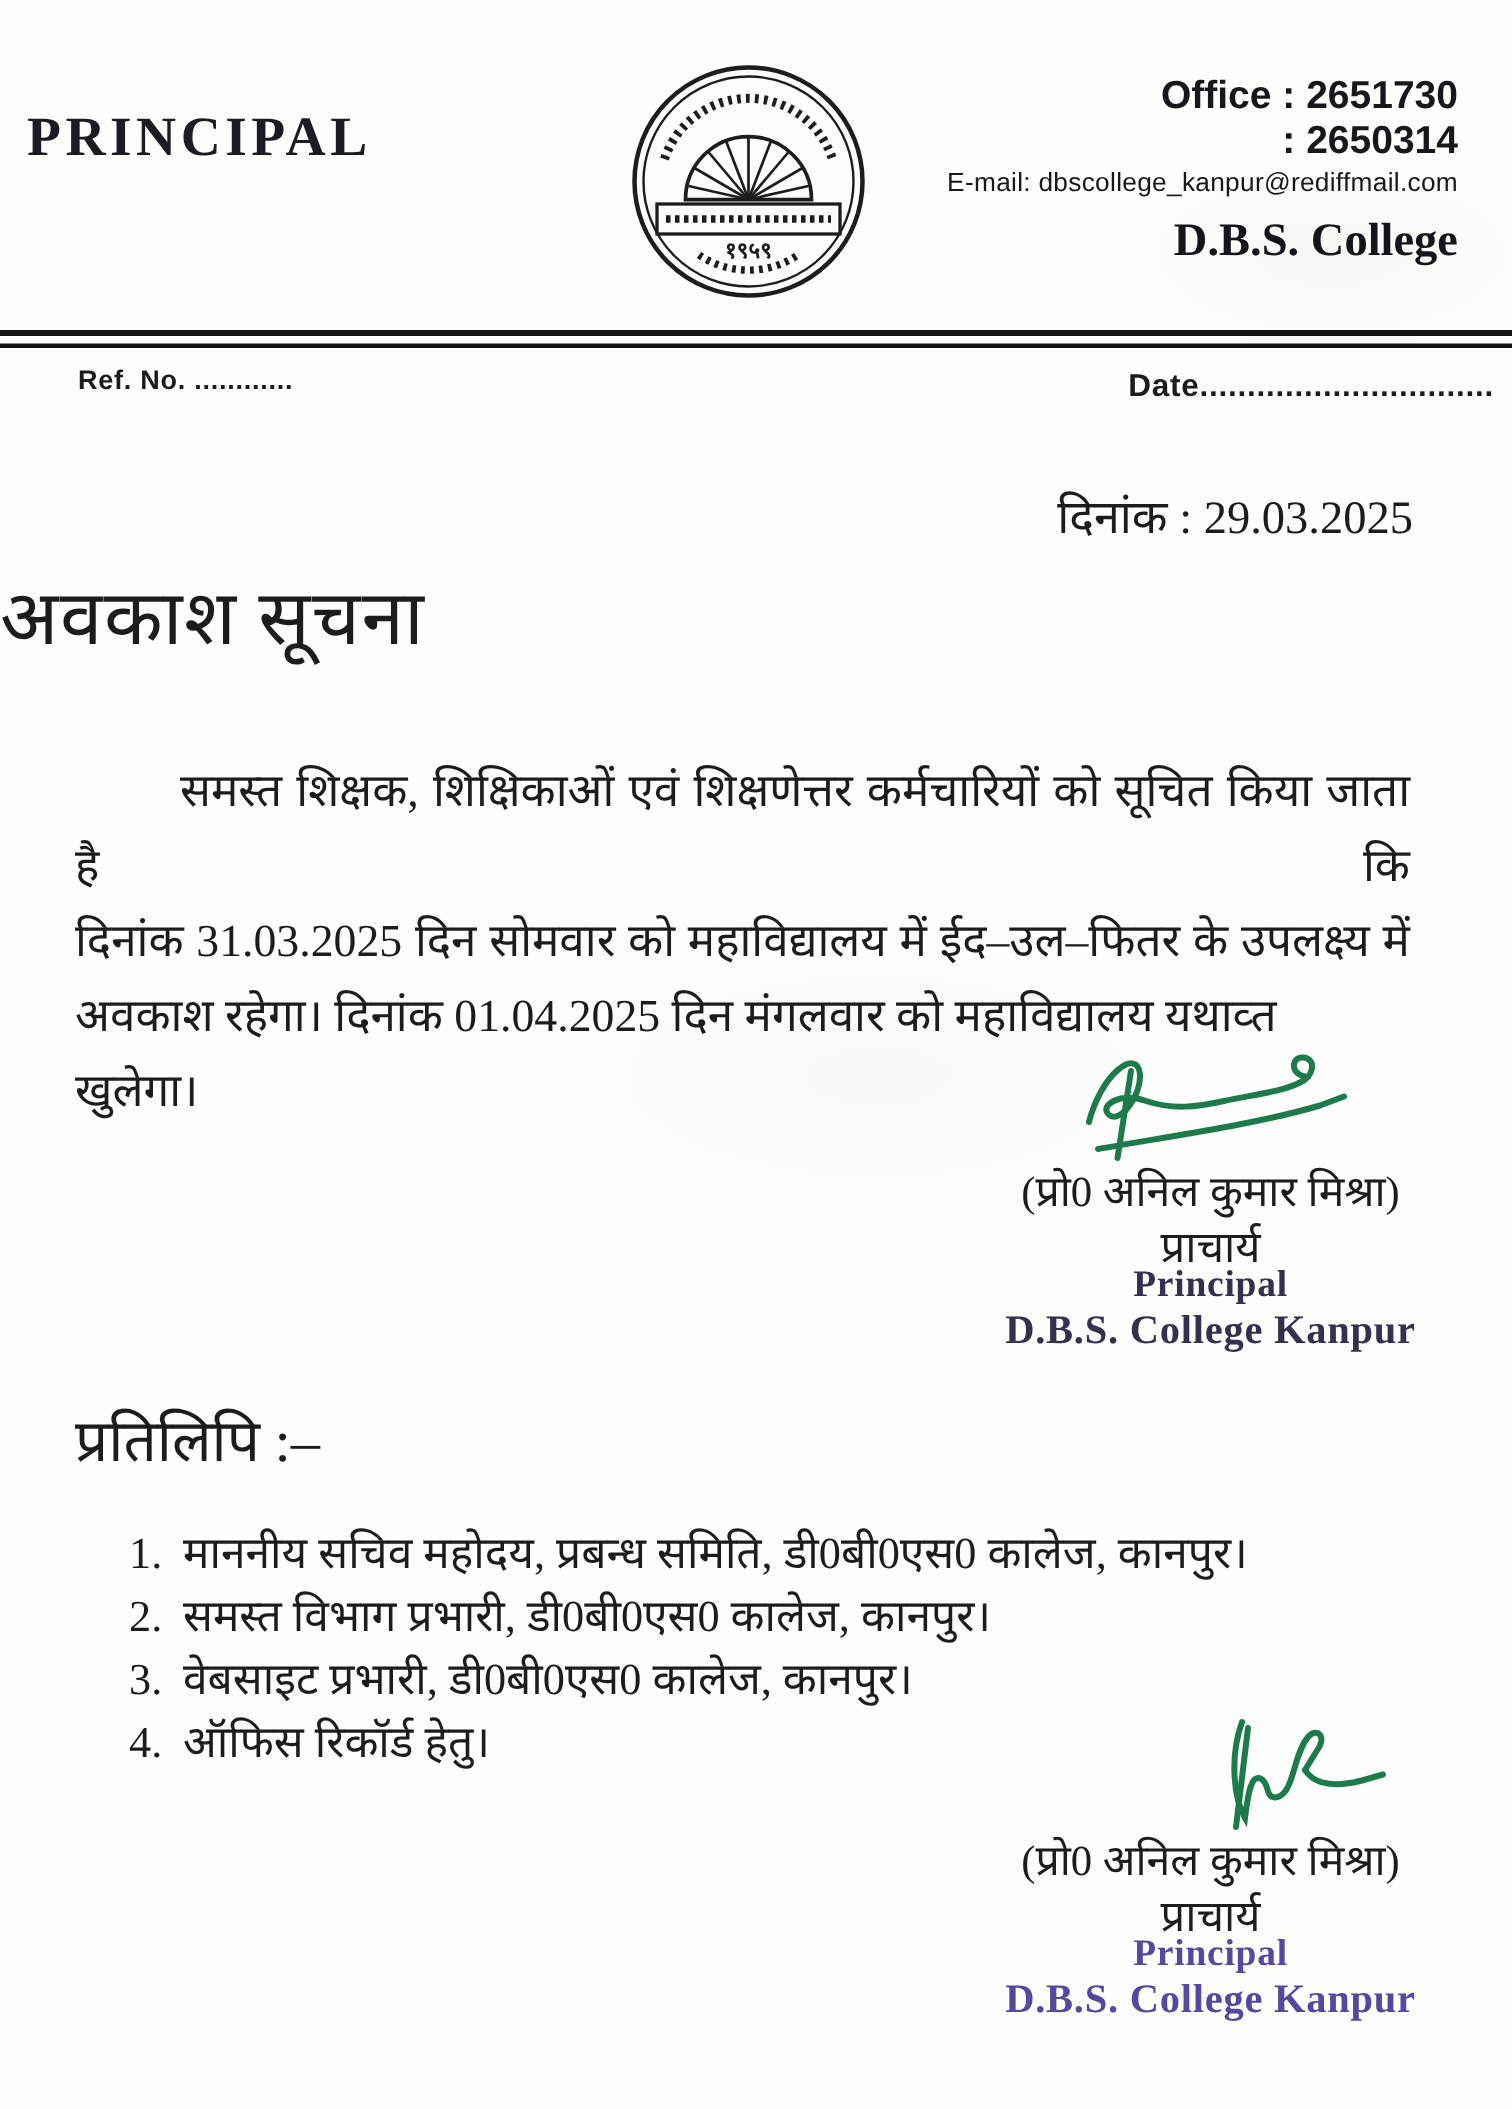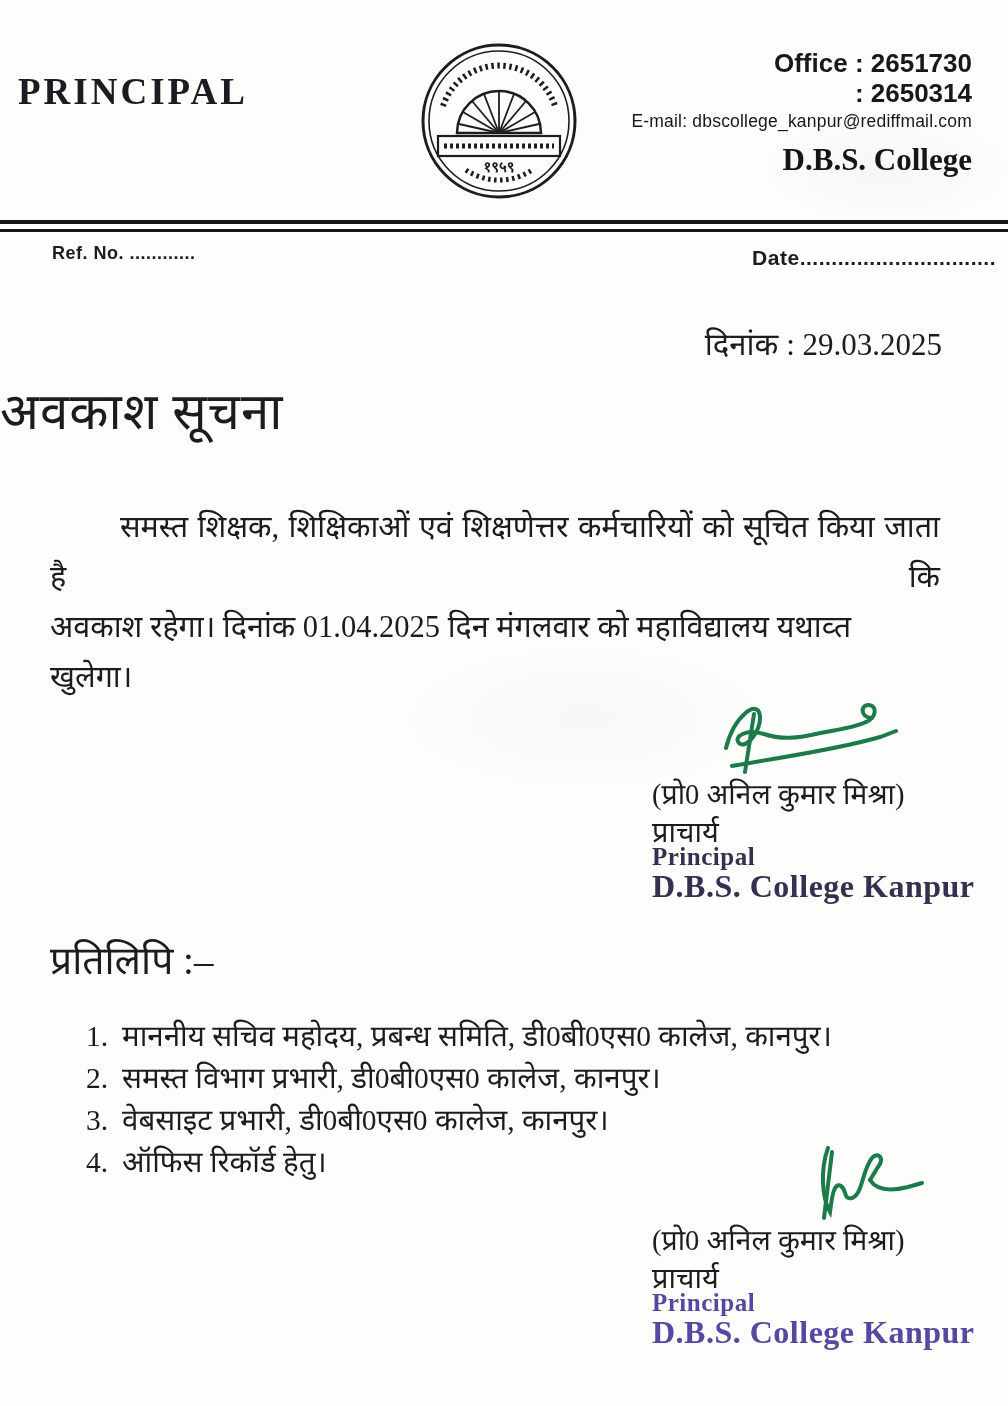--- a/index.html
+++ b/index.html
@@ -50,35 +50,35 @@
   .notice-date{position:absolute;right:66px;top:322px;font-size:31px;white-space:nowrap;}
   .title{
     position:absolute;left:0;top:374px;width:100%;margin:0;
     text-align:left;font-size:51px;font-weight:normal;letter-spacing:1px;
   }
   .body{position:absolute;left:50px;top:502px;width:890px;font-size:30.5px;line-height:50px;}
   .bline{text-align:justify;text-align-last:justify;}
   .bline.first{text-indent:70px;}
   .bline.last{text-align:left;text-align-last:left;}
   
-  .sig{position:absolute;width:310px;text-align:left;}
+  .sig{position:absolute;width:310px;text-align:center;}
   .sig-top{left:652px;top:688px;}
   .sig-bottom{left:652px;top:1138px;}
   .sig svg{display:block;}
   .sig-top svg{margin:0 auto 0 52px;}
   .sig-bottom svg{margin:0 auto 0 128px;}
   .sig-name{font-size:28.5px;white-space:nowrap;margin-top:-6px;}
   .sig-hindi{font-size:29px;line-height:32px;margin-top:4px;}
   .sig-eng{
     font-family:"Liberation Serif","DejaVu Serif",serif;
     font-weight:bold;font-size:25px;line-height:26px;margin-top:-4px;letter-spacing:.5px;
   }
   .sig-college{
     font-family:"Liberation Serif","DejaVu Serif",serif;
-    font-weight:bold;font-size:32px;line-height:32px;white-space:nowrap;letter-spacing:.5px;
+    font-weight:bold;font-size:27px;line-height:32px;white-space:nowrap;letter-spacing:.5px;
   }
   .stamp-dark{color:#343050;}
   .stamp-purple{color:#5747a0;}
   
   .copies{position:absolute;left:50px;top:932px;}
   .copies-head{font-size:39px;}
   .copy-list{margin-top:30px;}
   .copy-item{display:flex;font-size:29.5px;line-height:42px;white-space:nowrap;}
   .copy-num{width:36px;margin-left:36px;}
 </style>
@@ -127,20 +127,21 @@
 
   <div class="refno">Ref. No. ............</div>
   <div class="dateline">Date...............................</div>
 
   <div class="notice-date">दिनांक : 29.03.2025</div>
 
   <h1 class="title">अवकाश सूचना</h1>
 
   <div class="body">
     <div class="bline first">समस्त शिक्षक, शिक्षिकाओं एवं शिक्षणेत्तर कर्मचारियों को सूचित किया जाता है कि</div>
+    <div class="bline">दिनांक 31.03.2025 दिन सोमवार को महाविद्यालय में ईद–उल–फितर के उपलक्ष्य में</div>
     <div class="bline last">अवकाश रहेगा। दिनांक 01.04.2025 दिन मंगलवार को महाविद्यालय यथाव्त खुलेगा।</div>
   </div>
 
   <div class="sig sig-top">
     <svg width="205" height="92" viewBox="0 0 205 92">
       <g fill="none" stroke="#1d7a4b" stroke-width="4" stroke-linecap="round">
         <path d="M22 60 C30 28, 54 10, 56 28 C57 43, 42 62, 35 55 C29 49, 42 40, 60 46 C78 52, 94 50, 112 46 C130 42, 150 40, 162 34"></path>
         <path d="M162 34 C172 30, 174 18, 165 17 C157 16, 155 29, 168 30"></path>
         <path d="M50 26 L41 84"></path>
         <path d="M28 78 C72 70, 132 62, 176 49 L192 43"></path>

